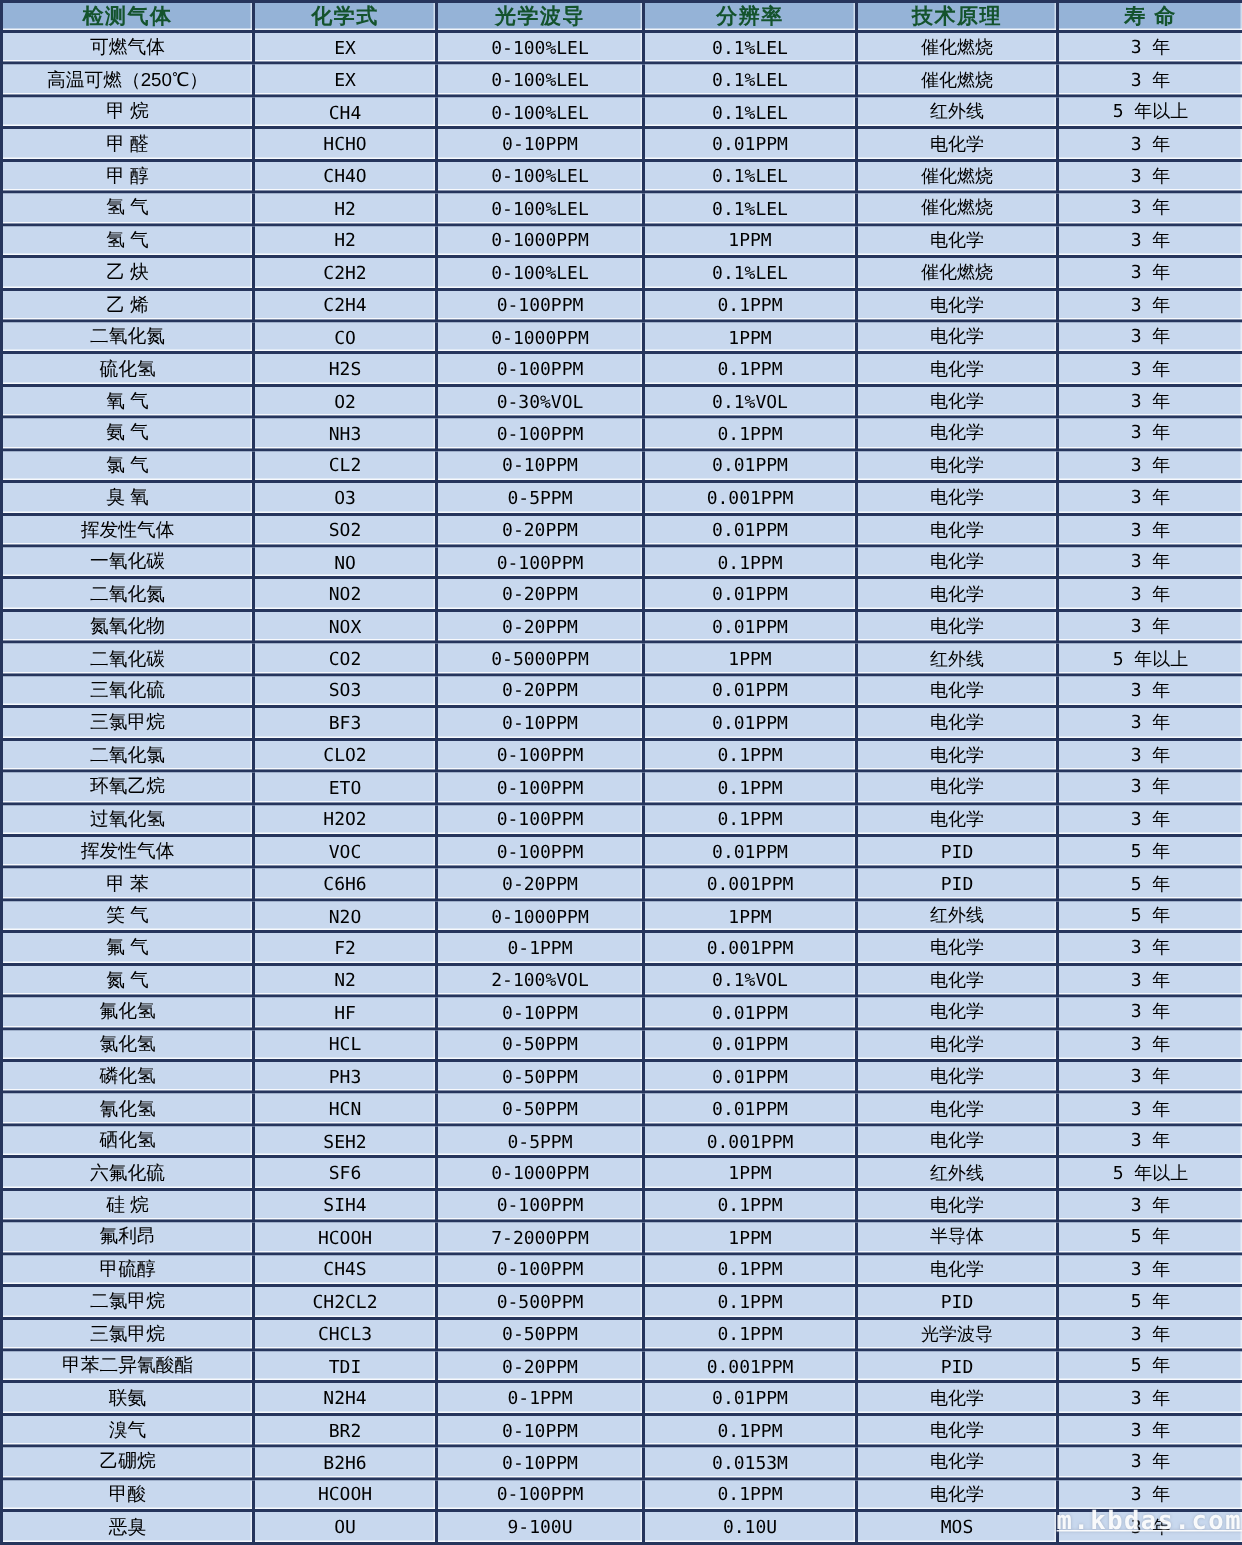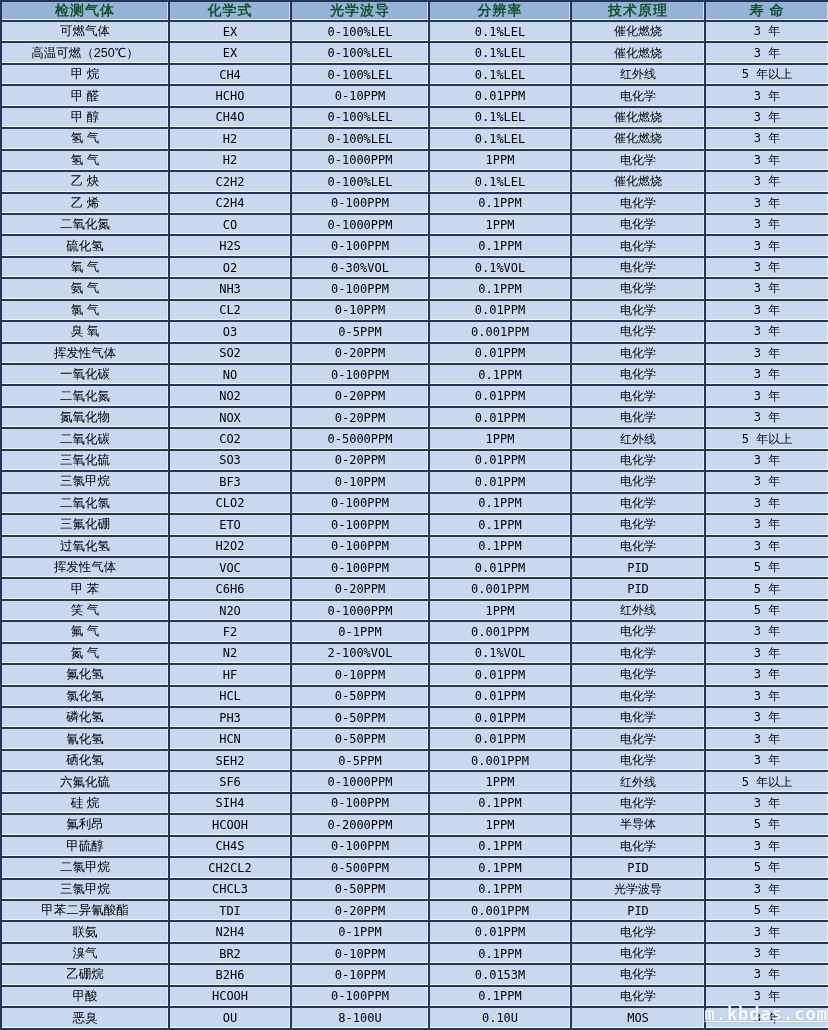--- a/index.html
+++ b/index.html
@@ -254,21 +254,21 @@
       </tr>
       <tr>
         <td class="col-gas">二氧化氯</td>
         <td class="col-formula">CLO2</td>
         <td class="col-range">0-100PPM</td>
         <td class="col-resolution">0.1PPM</td>
         <td class="col-principle">电化学</td>
         <td class="col-lifespan">3 年</td>
       </tr>
       <tr>
-        <td class="col-gas">三氟化硼</td>
+        <td class="col-gas">环氧乙烷</td>
         <td class="col-formula">ETO</td>
         <td class="col-range">0-100PPM</td>
         <td class="col-resolution">0.1PPM</td>
         <td class="col-principle">电化学</td>
         <td class="col-lifespan">3 年</td>
       </tr>
       <tr>
         <td class="col-gas">过氧化氢</td>
         <td class="col-formula">H2O2</td>
         <td class="col-range">0-100PPM</td>
@@ -368,21 +368,21 @@
         <td class="col-gas">硅 烷</td>
         <td class="col-formula">SIH4</td>
         <td class="col-range">0-100PPM</td>
         <td class="col-resolution">0.1PPM</td>
         <td class="col-principle">电化学</td>
         <td class="col-lifespan">3 年</td>
       </tr>
       <tr>
         <td class="col-gas">氟利昂</td>
         <td class="col-formula">HCOOH</td>
-        <td class="col-range">0-2000PPM</td>
+        <td class="col-range">7-2000PPM</td>
         <td class="col-resolution">1PPM</td>
         <td class="col-principle">半导体</td>
         <td class="col-lifespan">5 年</td>
       </tr>
       <tr>
         <td class="col-gas">甲硫醇</td>
         <td class="col-formula">CH4S</td>
         <td class="col-range">0-100PPM</td>
         <td class="col-resolution">0.1PPM</td>
         <td class="col-principle">电化学</td>
@@ -440,21 +440,21 @@
         <td class="col-gas">甲酸</td>
         <td class="col-formula">HCOOH</td>
         <td class="col-range">0-100PPM</td>
         <td class="col-resolution">0.1PPM</td>
         <td class="col-principle">电化学</td>
         <td class="col-lifespan">3 年</td>
       </tr>
       <tr>
         <td class="col-gas">恶臭</td>
         <td class="col-formula">OU</td>
-        <td class="col-range">8-100U</td>
+        <td class="col-range">9-100U</td>
         <td class="col-resolution">0.10U</td>
         <td class="col-principle">MOS</td>
         <td class="col-lifespan">3 年</td>
       </tr>
     </tbody>
 </table>
 
 <div class="watermark">m.kbdas.com</div>
 
 </body></html>

